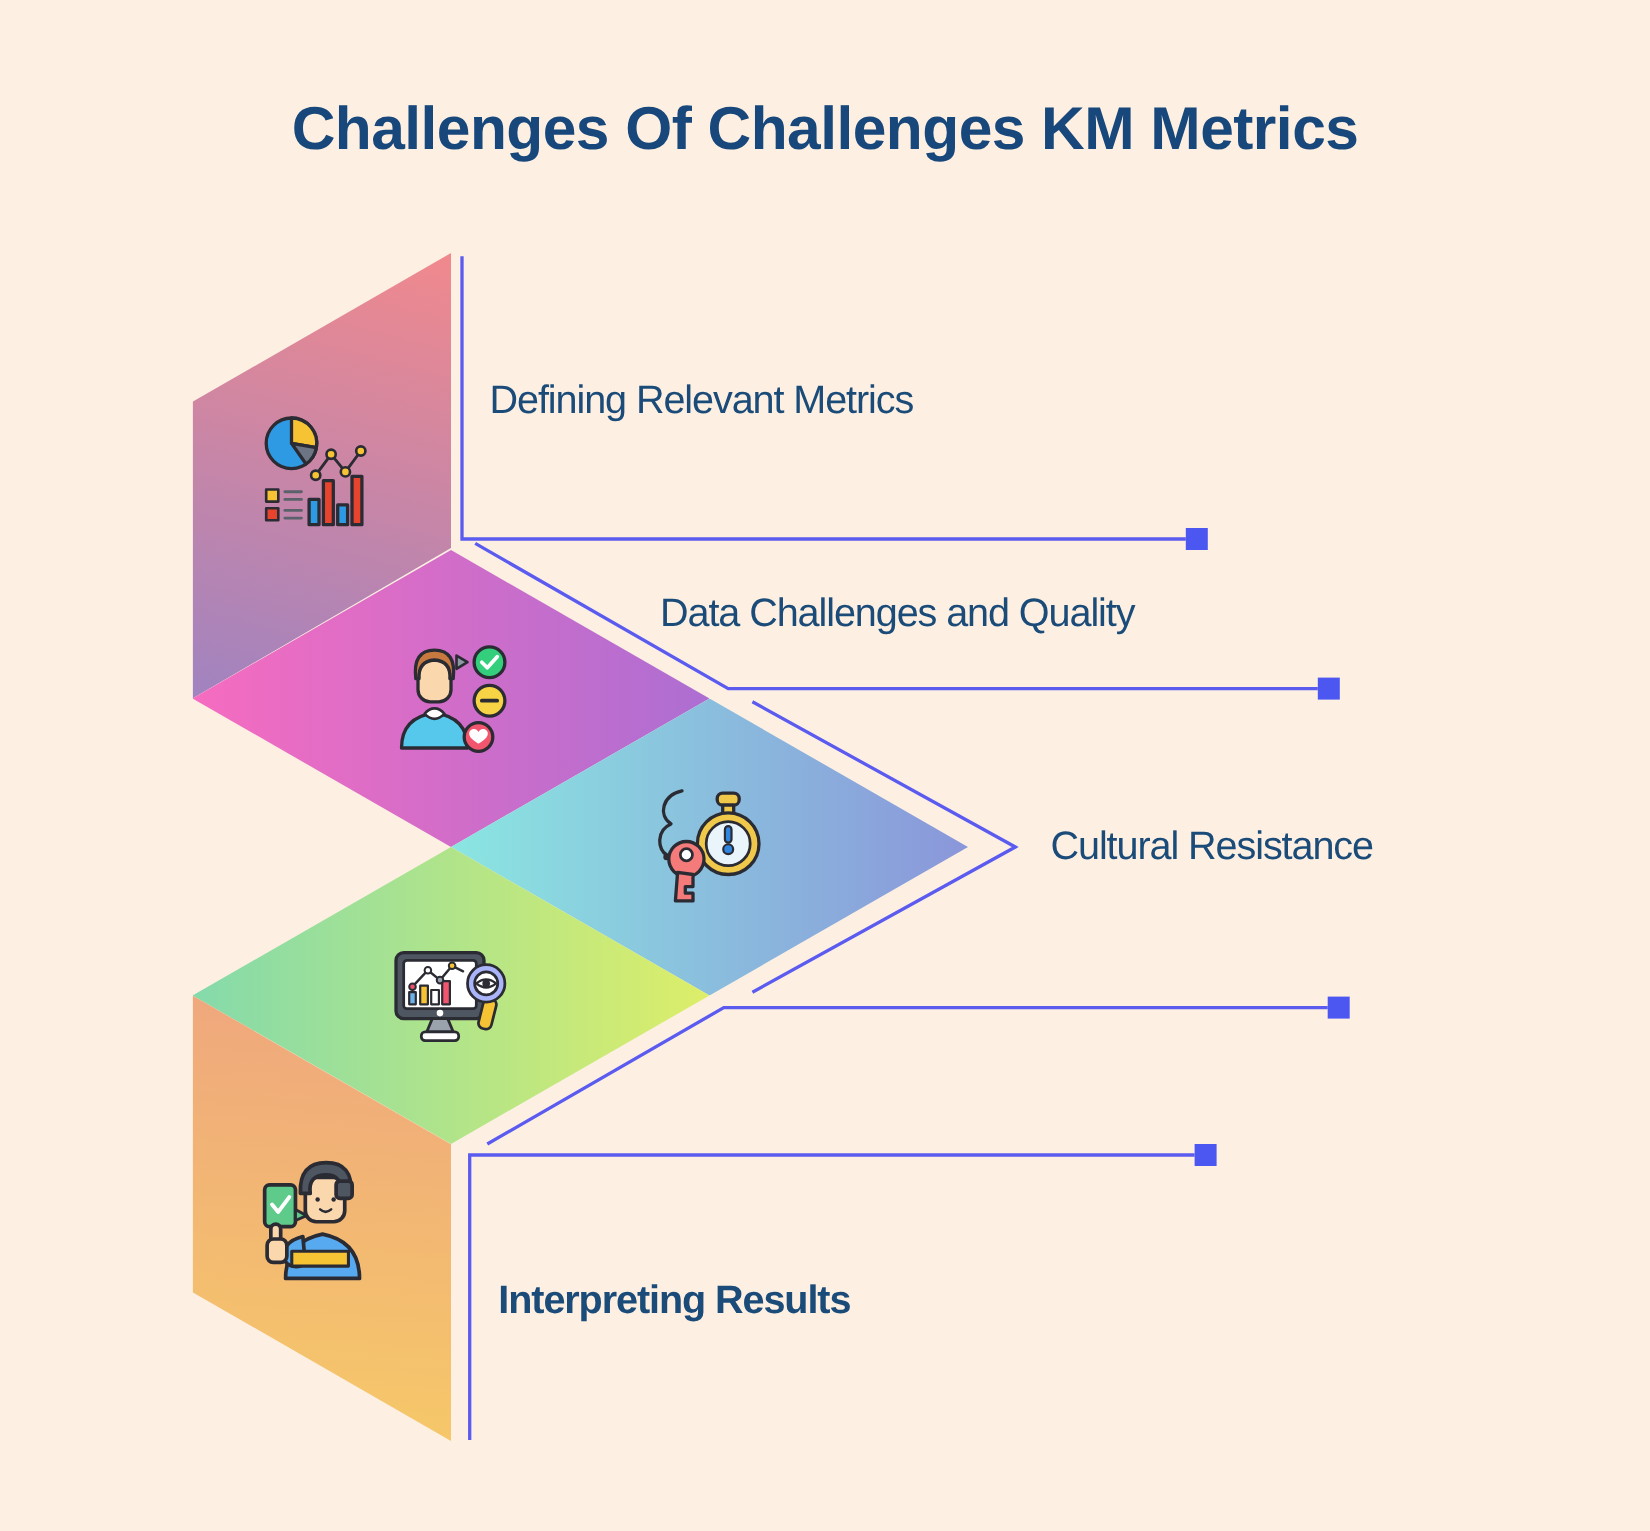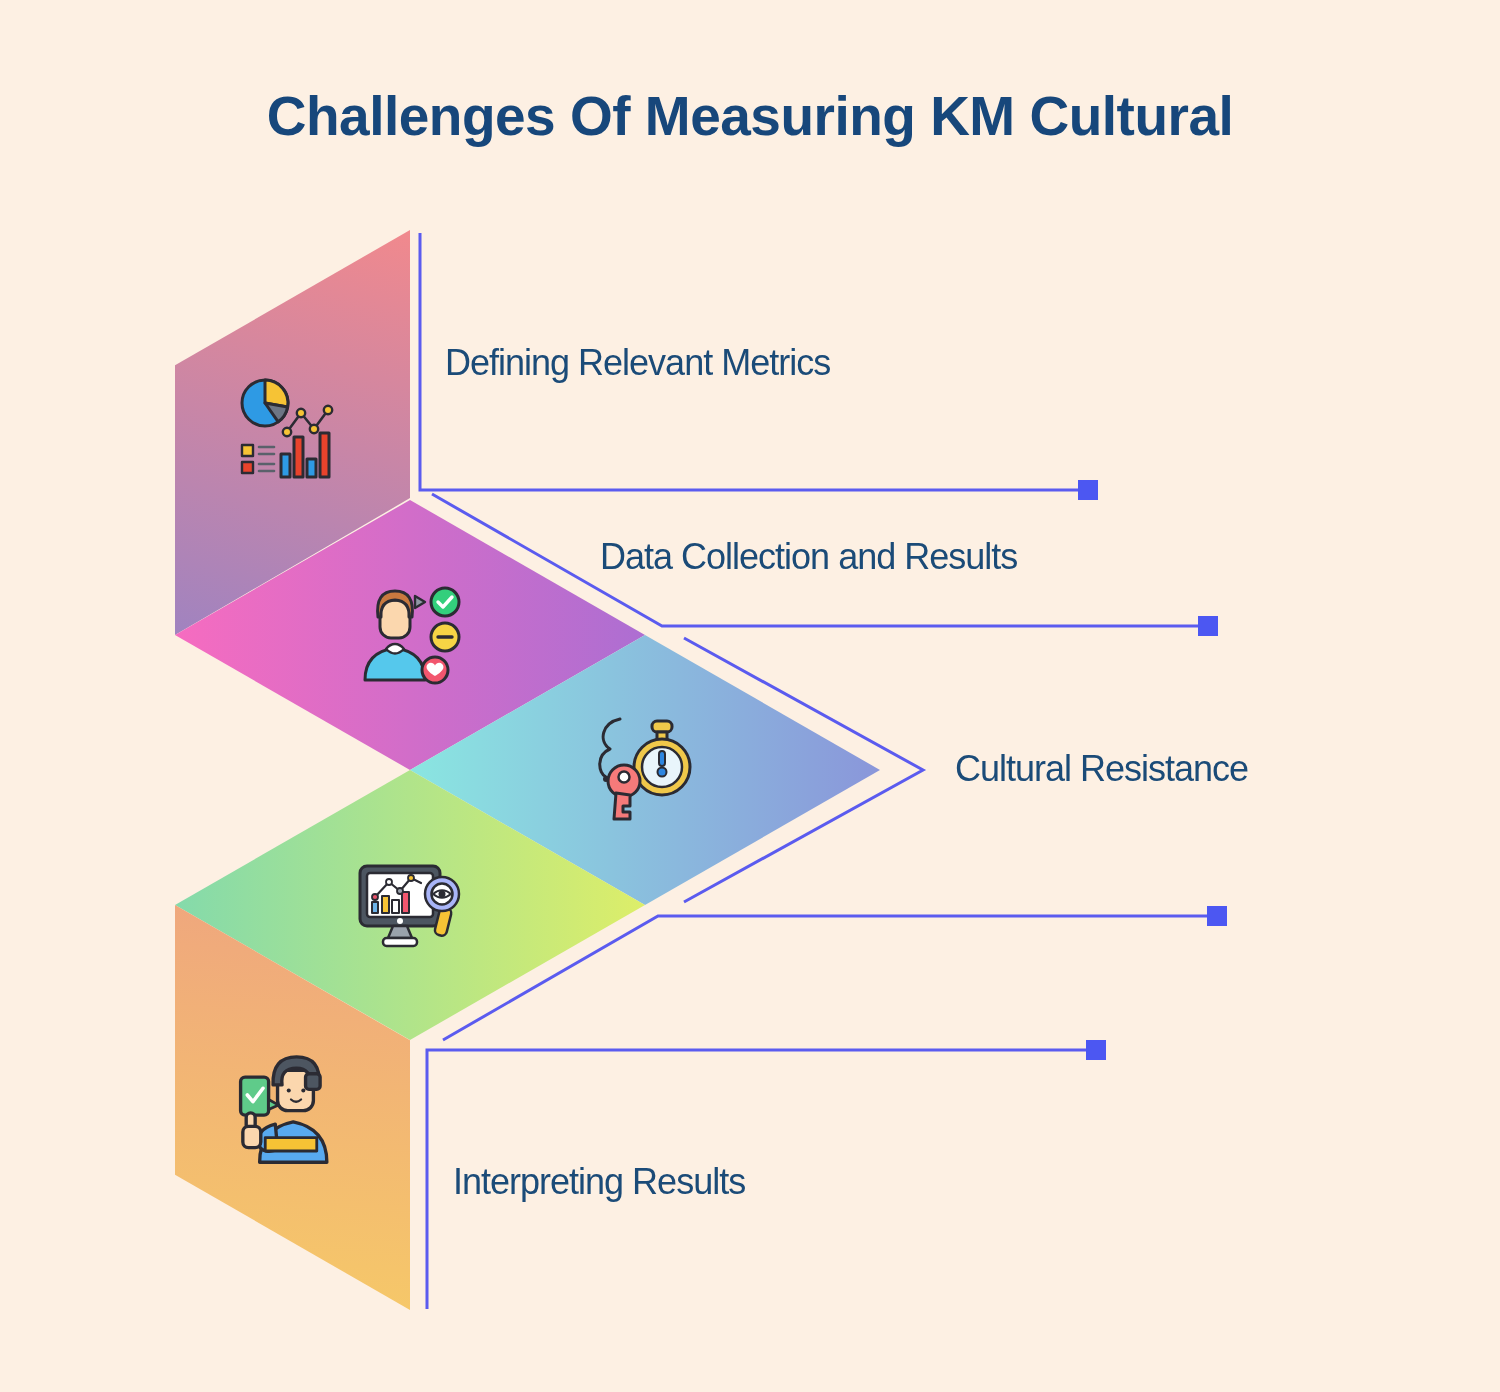--- a/index.html
+++ b/index.html
@@ -43,29 +43,29 @@
   .connector-square{fill:var(--connector-square,#4c57f2);stroke:none;}
   .step-label{
     position:absolute;white-space:nowrap;
     font-size:36px;line-height:50px;letter-spacing:-1px;
     color:var(--label-text,#1b4b78);
   }
   .l1{left:445px;top:338px;}
   .l2{left:600px;top:532px;}
   .l3{left:955px;top:744px;}
   .l4{left:618px;top:957px;}
-  .l5{left:453px;top:1157px;}
+  .l5{left:453px;top:1157px;font-weight:bold;}
   .ico{stroke:#2b2b33;stroke-width:3;stroke-linejoin:round;stroke-linecap:round;}
 </style>
 </head>
 <body>
 
 <div class="canvas">
 
-  <h1 class="title">Challenges Of Measuring KM Cultural</h1>
+  <h1 class="title">Challenges Of Challenges KM Metrics</h1>
 
   <div class="shape s1"></div>
   <div class="shape s2"></div>
   <div class="shape s3"></div>
   <div class="shape s4"></div>
   <div class="shape s5"></div>
 
   <svg class="connectors" viewBox="0 0 1500 1392">
     <path class="connector-path" d="M420,233 L420,490 L1078,490"></path>
     <rect class="connector-square" x="1078" y="480" width="20" height="20"></rect>
@@ -174,17 +174,17 @@
       <path d="M50,44 Q54.5,48 59,44" fill="none" stroke-width="2"></path>
       <path d="M22,100 Q22,70 52,64 Q82,70 82,100 Z" fill="#58aaf0"></path>
       <path d="M36,66 C24,69 19,76 21,84 C23,91 32,92 38,88 Z" fill="#58aaf0"></path>
       <rect x="27" y="78" width="46" height="12" fill="#f6c335" stroke-width="2.5"></rect>
       <rect x="10" y="56" rx="4" width="8" height="15" fill="#fbd7ae"></rect>
       <rect x="7" y="68" rx="5" width="16" height="19" fill="#fbd7ae"></rect>
     </g>
   </svg>
 
   <div class="step-label l1">Defining Relevant Metrics</div>
-  <div class="step-label l2">Data Collection and Results</div>
+  <div class="step-label l2">Data Challenges and Quality</div>
   <div class="step-label l3">Cultural Resistance</div>
   <div class="step-label l5">Interpreting Results</div>
 
 </div>
 
 </body></html>

